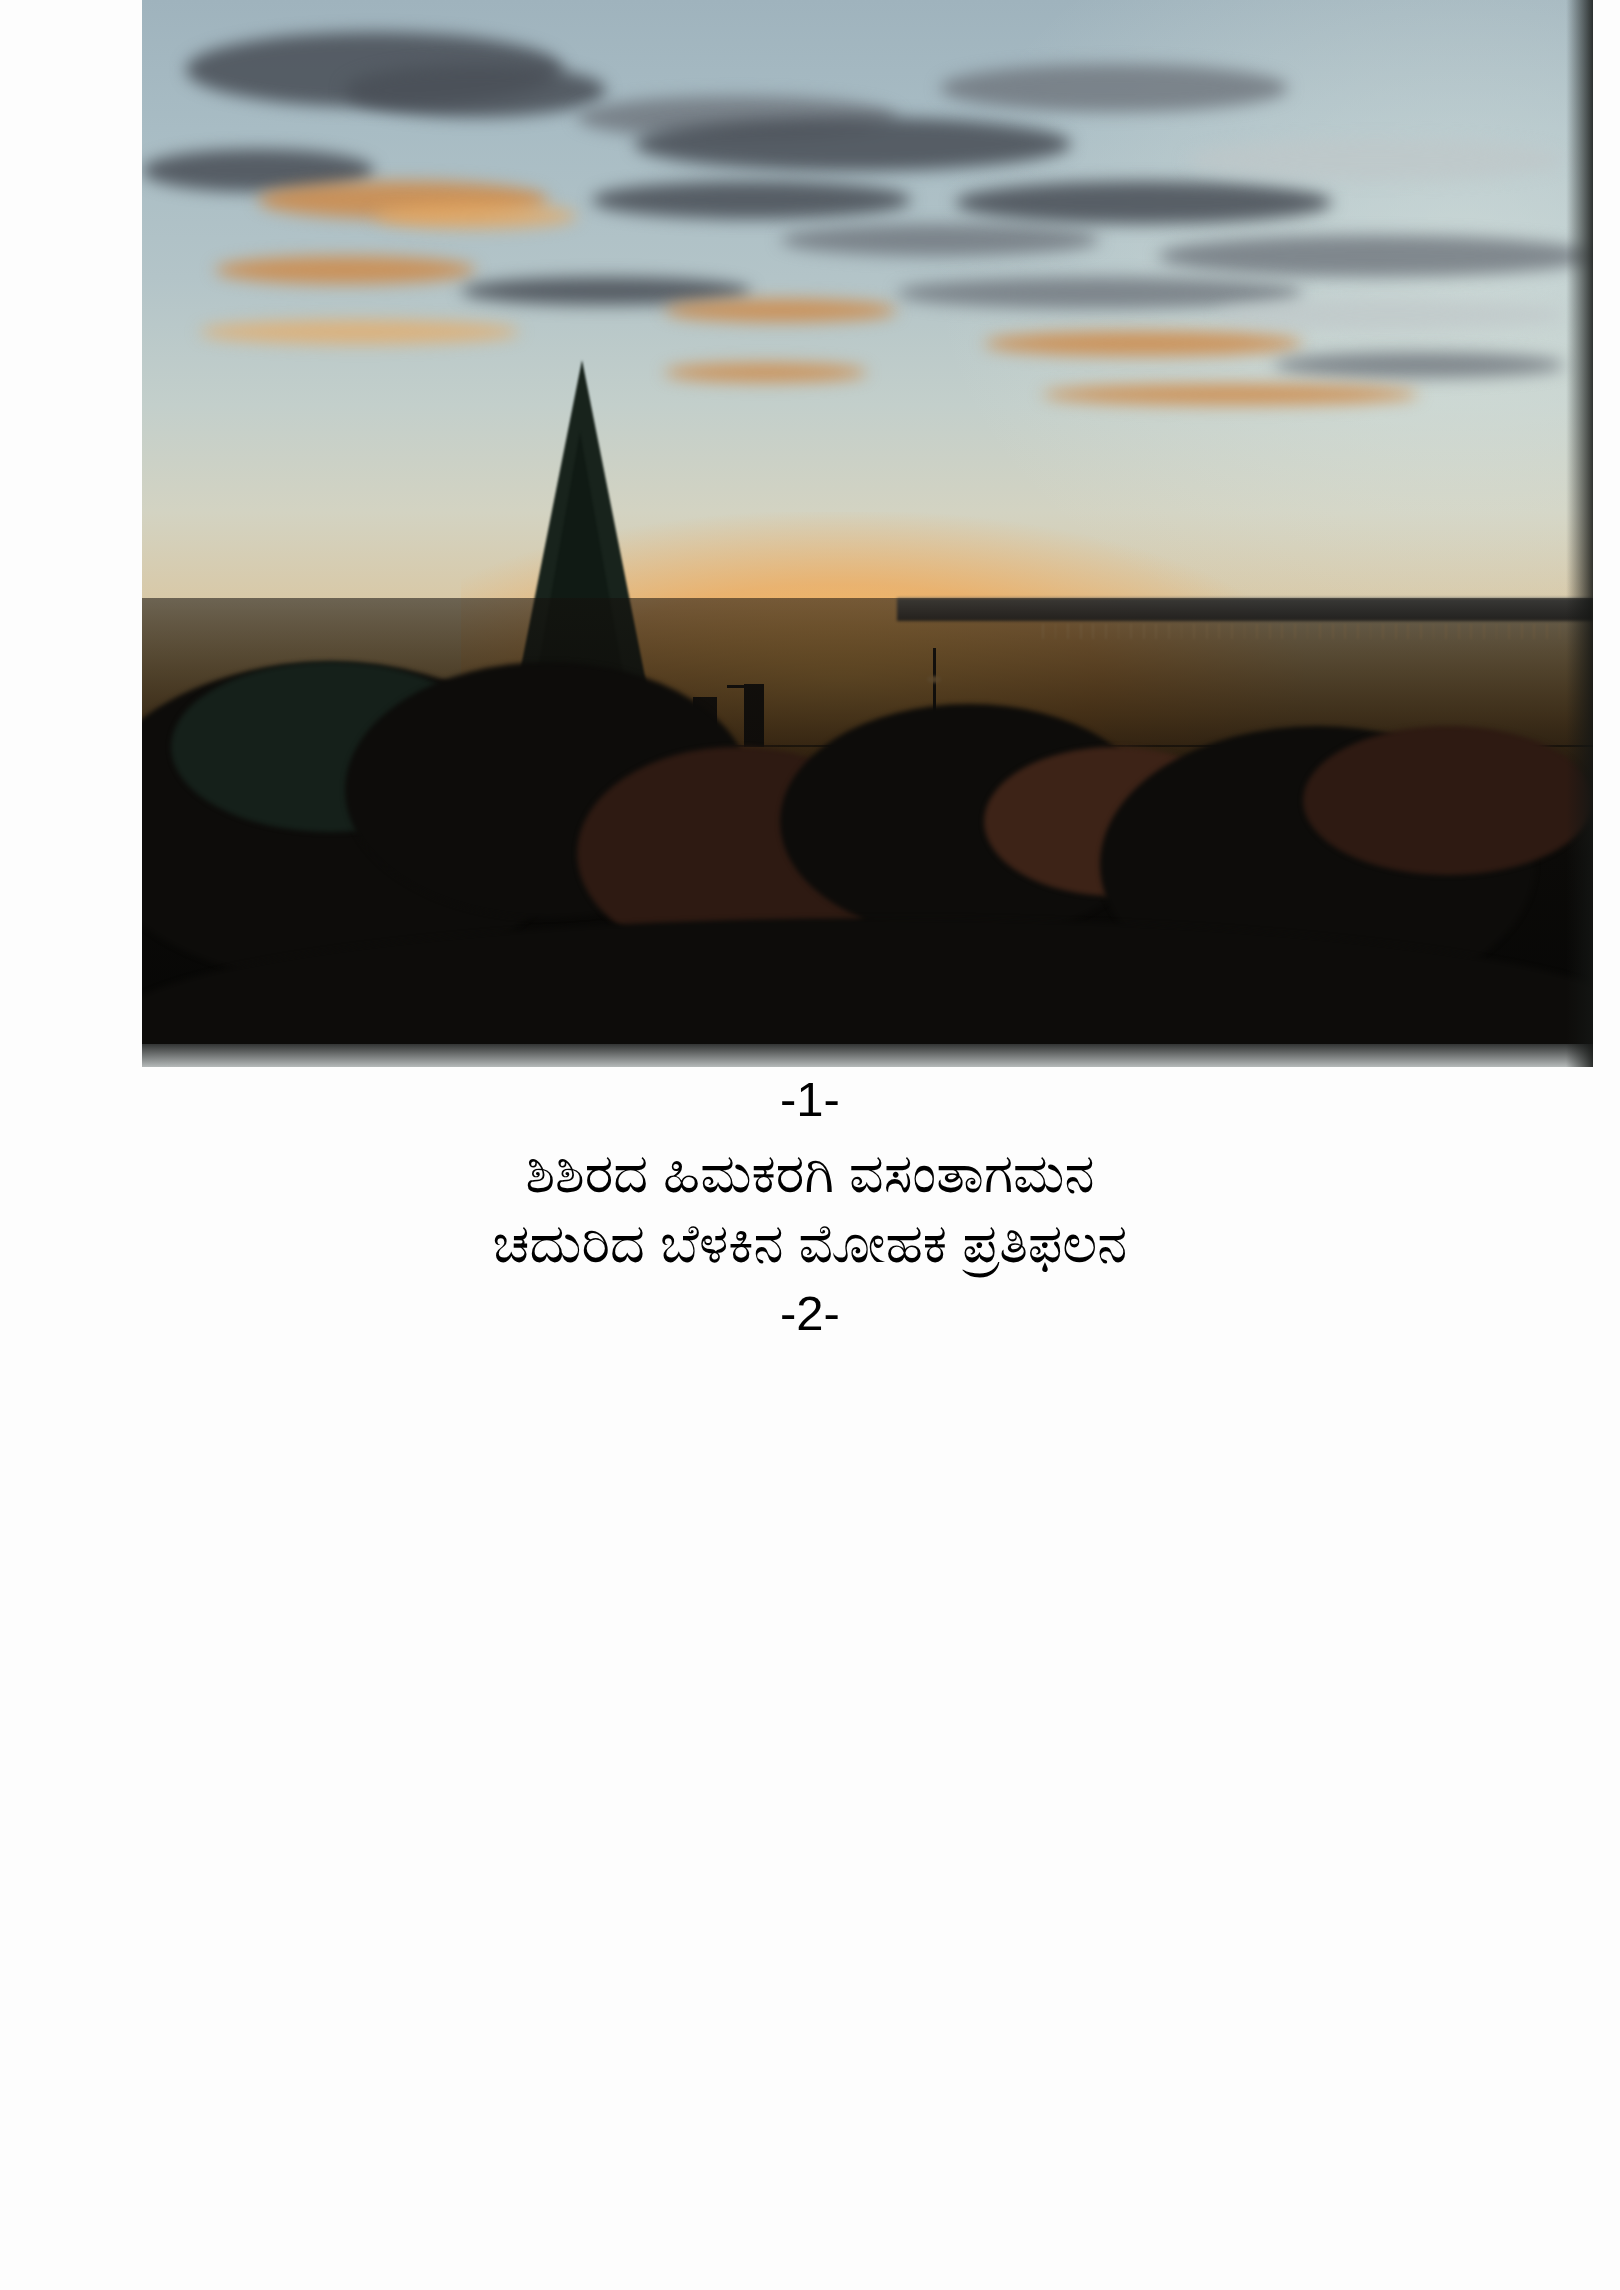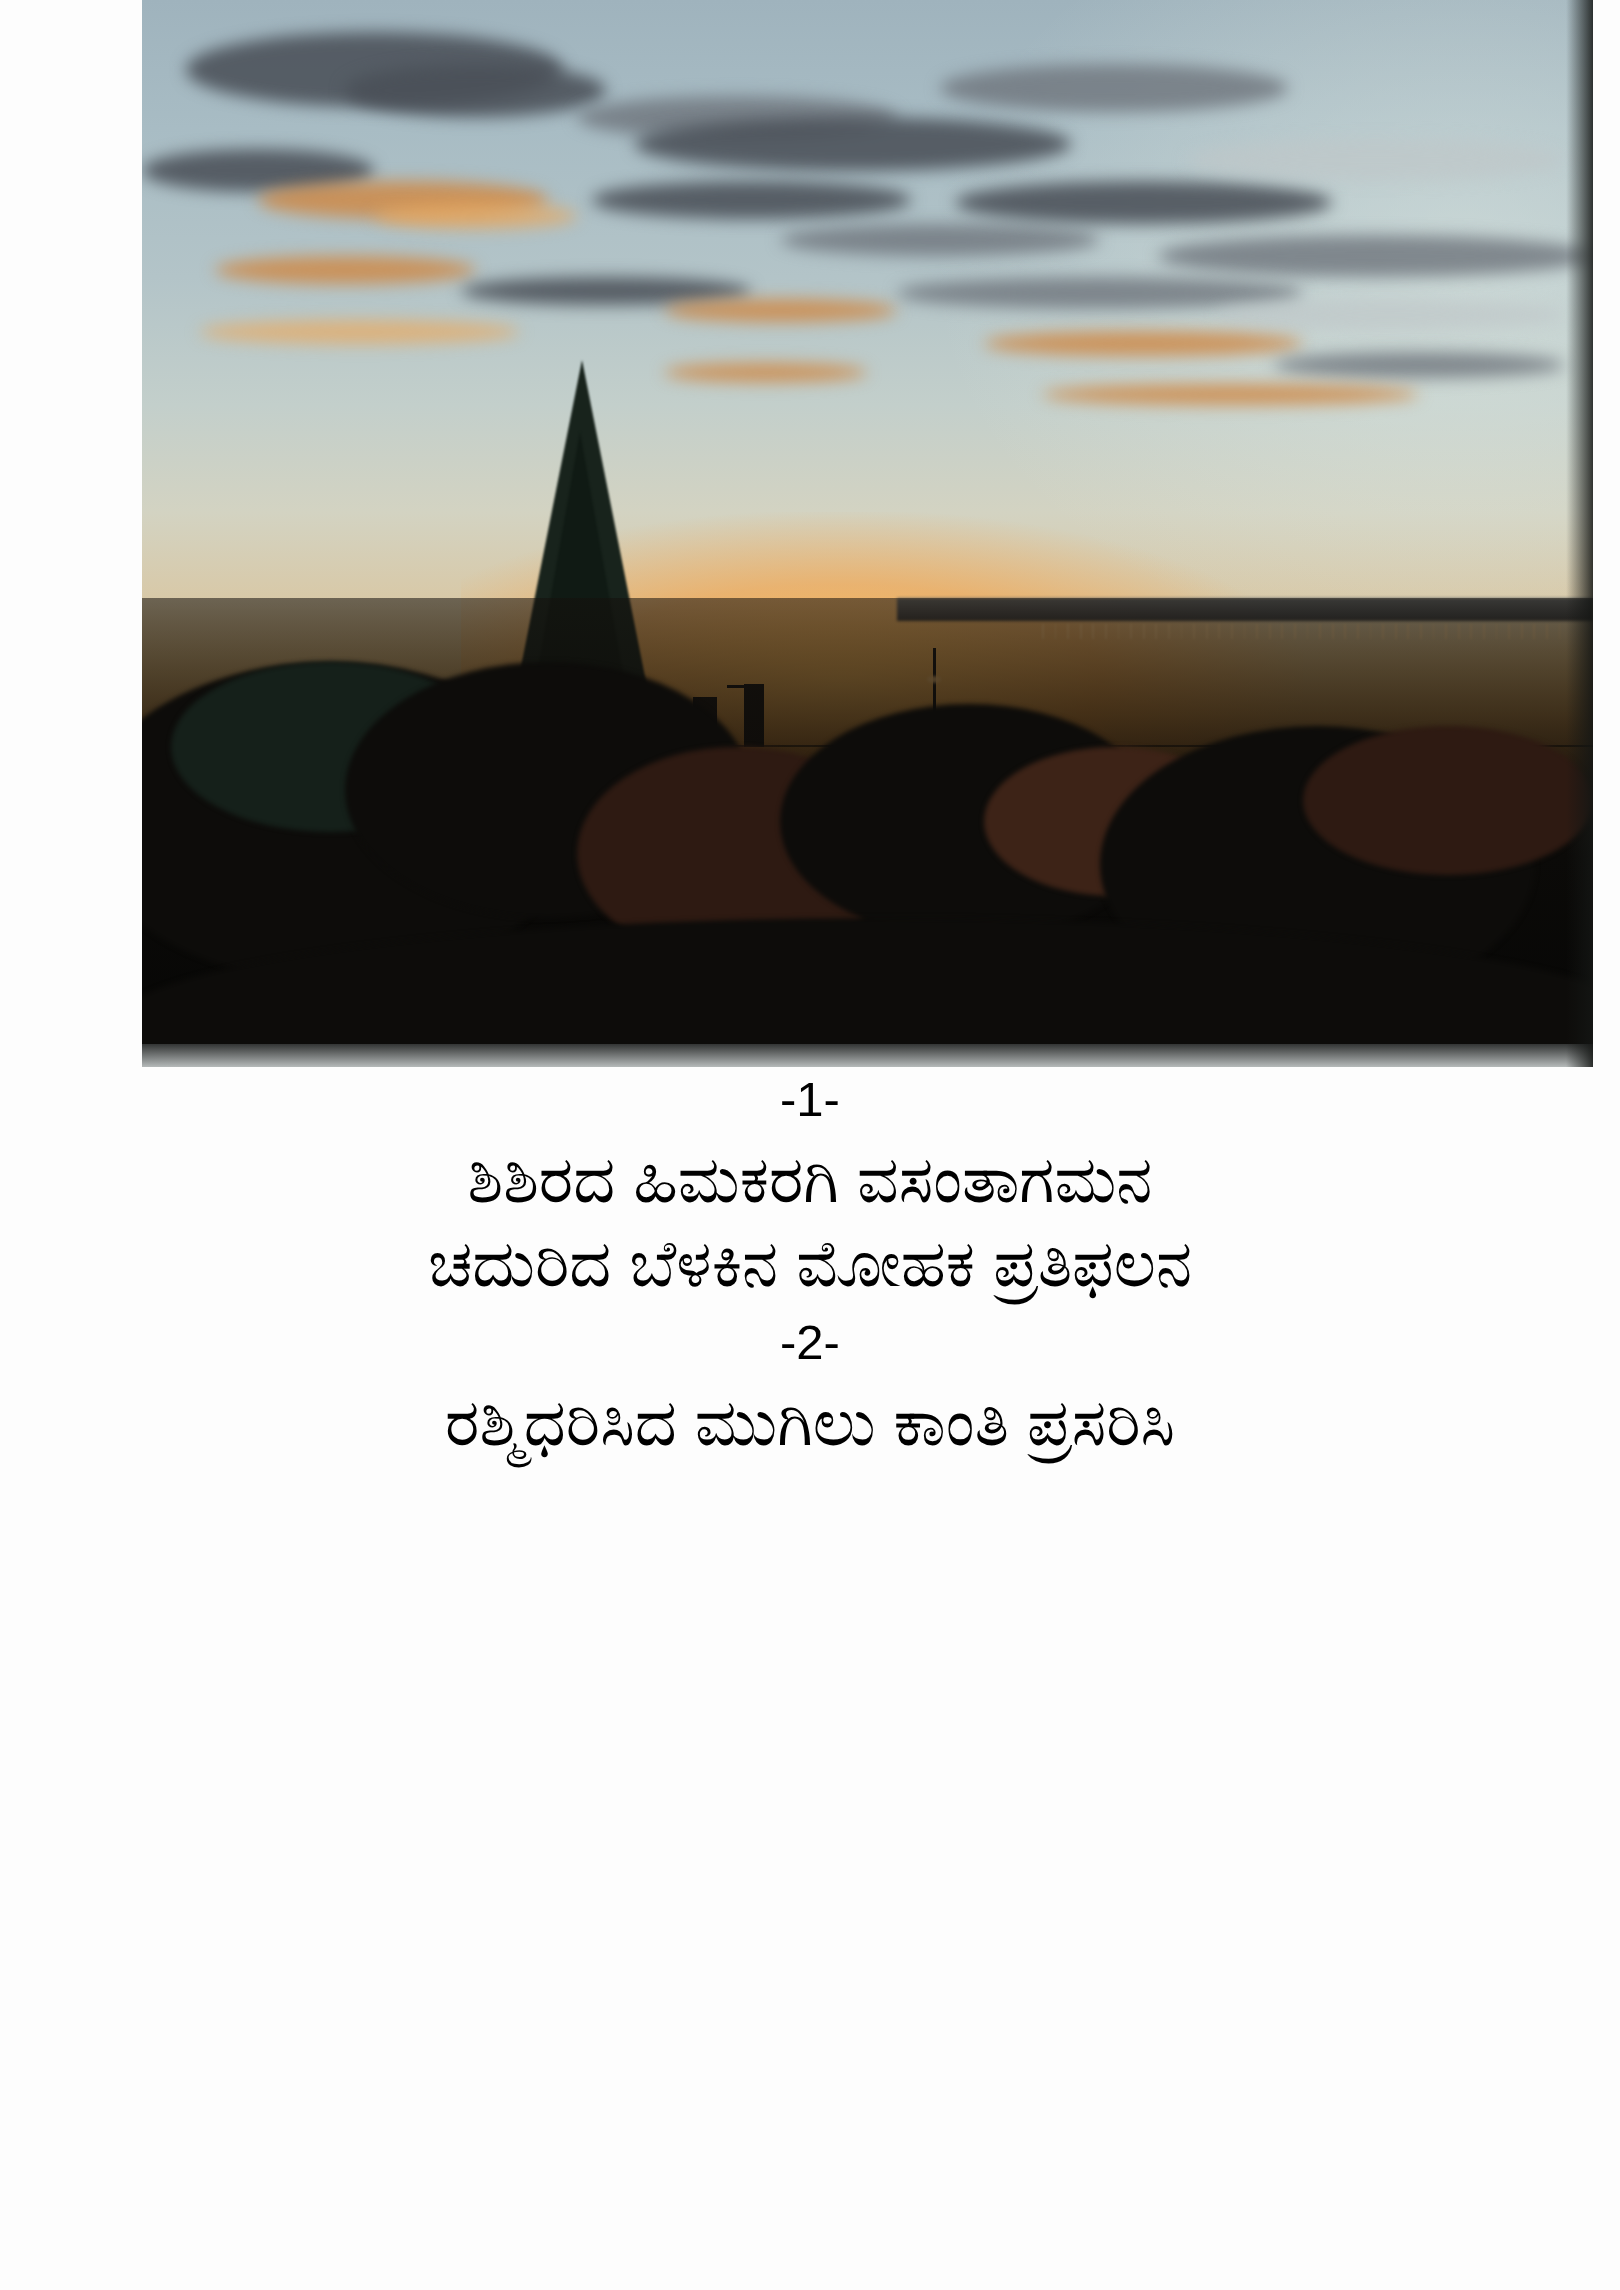--- a/index.html
+++ b/index.html
@@ -192,21 +192,21 @@
     letter-spacing: 0px;
     margin: 0 0 31px 0;
     font-weight: 400;
   }
   .stanza-num {
     font-size: 49px;
     line-height: 1.18;
     margin: 0 0 9px 0;
   }
   .poem-line {
-    font-size: 65px;
+    font-size: 54px;
     line-height: 1.30;
     margin: 0;
     white-space: pre;
   }
   .stanza {
     margin-bottom: 7.2px;
   }
 </style>
 </head>
 <body>
@@ -276,18 +276,17 @@
 
 
     <div class="stanza">
       <div class="stanza-num">-1-</div>
       <div class="poem-line">ಶಿಶಿರದ ಹಿಮಕರಗಿ ವಸಂತಾಗಮನ</div>
       <div class="poem-line">ಚದುರಿದ ಬೆಳಕಿನ ಮೋಹಕ ಪ್ರತಿಫಲನ</div>
     </div>
 
     <div class="stanza">
       <div class="stanza-num">-2-</div>
-      <div class="poem-line">ರಶ್ಮಿಧರಿಸಿದ ಮುಗಿಲು ಕಾಂತಿ ಪ್ರಸರಿಸಿ</div>
     </div>
 
   </div>
 </div>
 
 
 </body></html>

